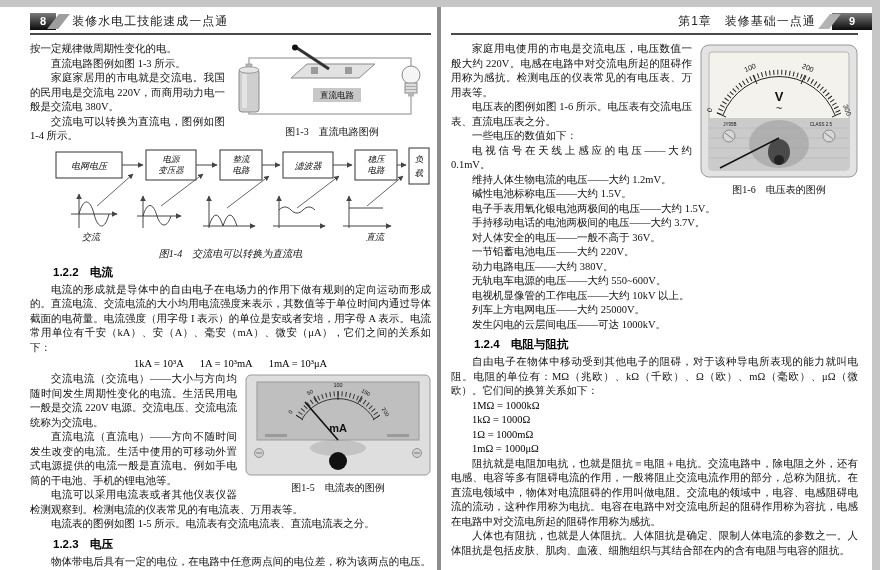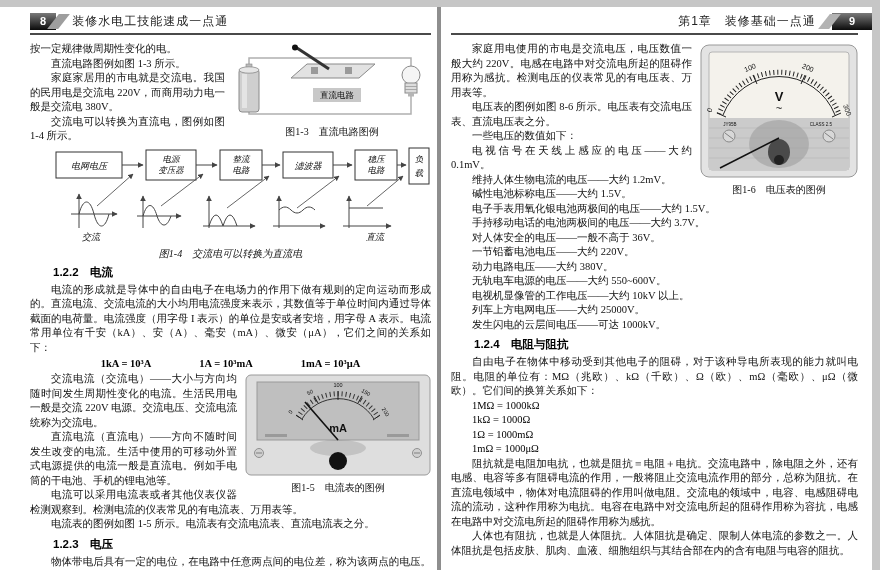--- a/index.html
+++ b/index.html
@@ -22,21 +22,21 @@
   .pnum-r{padding:1px 17px;margin-right:-14px;}
   .wedge{display:inline-block;width:11px;height:15px;background:#9e9e9e;
          transform:skewX(-38deg);margin:0 8px 0 -3px;}
   .wedge-r{margin:0 -3px 0 8px;background:#b3b3b3;}
   .htitle{font-size:12px;color:#222;letter-spacing:1px;}
 
   
   .p{margin:0;text-indent:2em;text-align:justify;font-size:10.5px;line-height:14.5px;color:#111;}
   .p-noind{text-indent:0;}
   .sec-h{font:bold 11.5px/17px "Liberation Sans",sans-serif;color:#000;margin:4px 0 2px;text-indent:2em;clear:both;}
-  .frow{display:flex;justify-content:center;gap:48px;font-size:10.5px;line-height:15px;margin:1px 0;font-weight:bold;}
+  .frow{display:flex;justify-content:center;gap:16px;font-size:10.5px;line-height:15px;margin:1px 0;}
   .fcol div{font-size:10.5px;line-height:14.5px;margin-left:2em;}
 
   
   .fig-right{float:right;text-align:center;margin:2px 0 3px 8px;}
   .fig-block{clear:both;text-align:center;margin:2px 0 1px;font-style:italic;}
   .caption{font-size:10px;line-height:13px;color:#111;margin-top:1px;text-align:center;}
   svg text{font-family:"Liberation Sans",sans-serif;fill:#111;}
   .wirestroke{stroke:#b0b0b0;stroke-width:1.5;fill:none;}
 </style>
 </head>
@@ -257,21 +257,21 @@
           <g>
             <circle cx="29" cy="92" r="6" fill="#d8d8d8" stroke="#8a8a8a"></circle>
               <line x1="25" y1="89" x2="33" y2="95" stroke="#808080"></line>
             <circle cx="129" cy="92" r="6" fill="#d8d8d8" stroke="#8a8a8a"></circle>
               <line x1="125" y1="89" x2="133" y2="95" stroke="#808080"></line>
           </g>
         </svg>
         <div class="caption">图1-6　电压表的图例</div>
       </div>
       <p class="p">家庭用电使用的市电是交流电压，电压数值一般大约 220V。电感在电路中对交流电所起的阻碍作用称为感抗。检测电压的仪表常见的有电压表、万用表等。</p>
-      <p class="p">电压表的图例如图 8-6 所示。电压表有交流电压表、直流电压表之分。</p>
+      <p class="p">电压表的图例如图 1-6 所示。电压表有交流电压表、直流电压表之分。</p>
       <p class="p">一些电压的数值如下：</p>
       <p class="p">电视信号在天线上感应的电压——大约 0.1mV。</p>
       <p class="p">维持人体生物电流的电压——大约 1.2mV。</p>
       <p class="p">碱性电池标称电压——大约 1.5V。</p>
       <p class="p">电子手表用氧化银电池两极间的电压——大约 1.5V。</p>
       <p class="p">手持移动电话的电池两极间的电压——大约 3.7V。</p>
       <p class="p">对人体安全的电压——一般不高于 36V。</p>
       <p class="p">一节铅蓄电池电压——大约 220V。</p>
       <p class="p">动力电路电压——大约 380V。</p>
       <p class="p">无轨电车电源的电压——大约 550~600V。</p>

